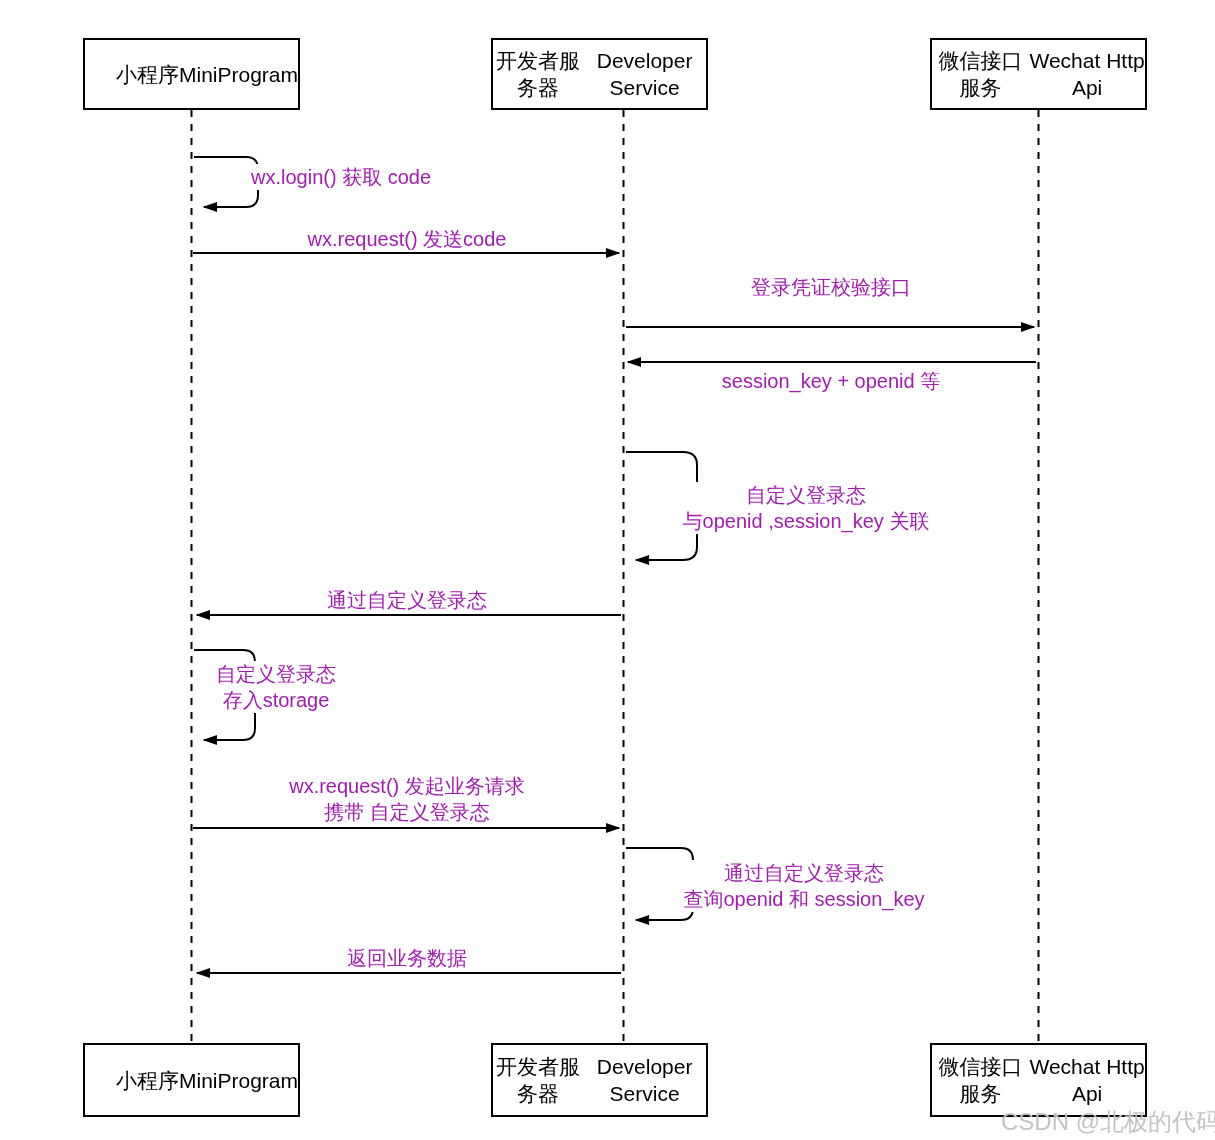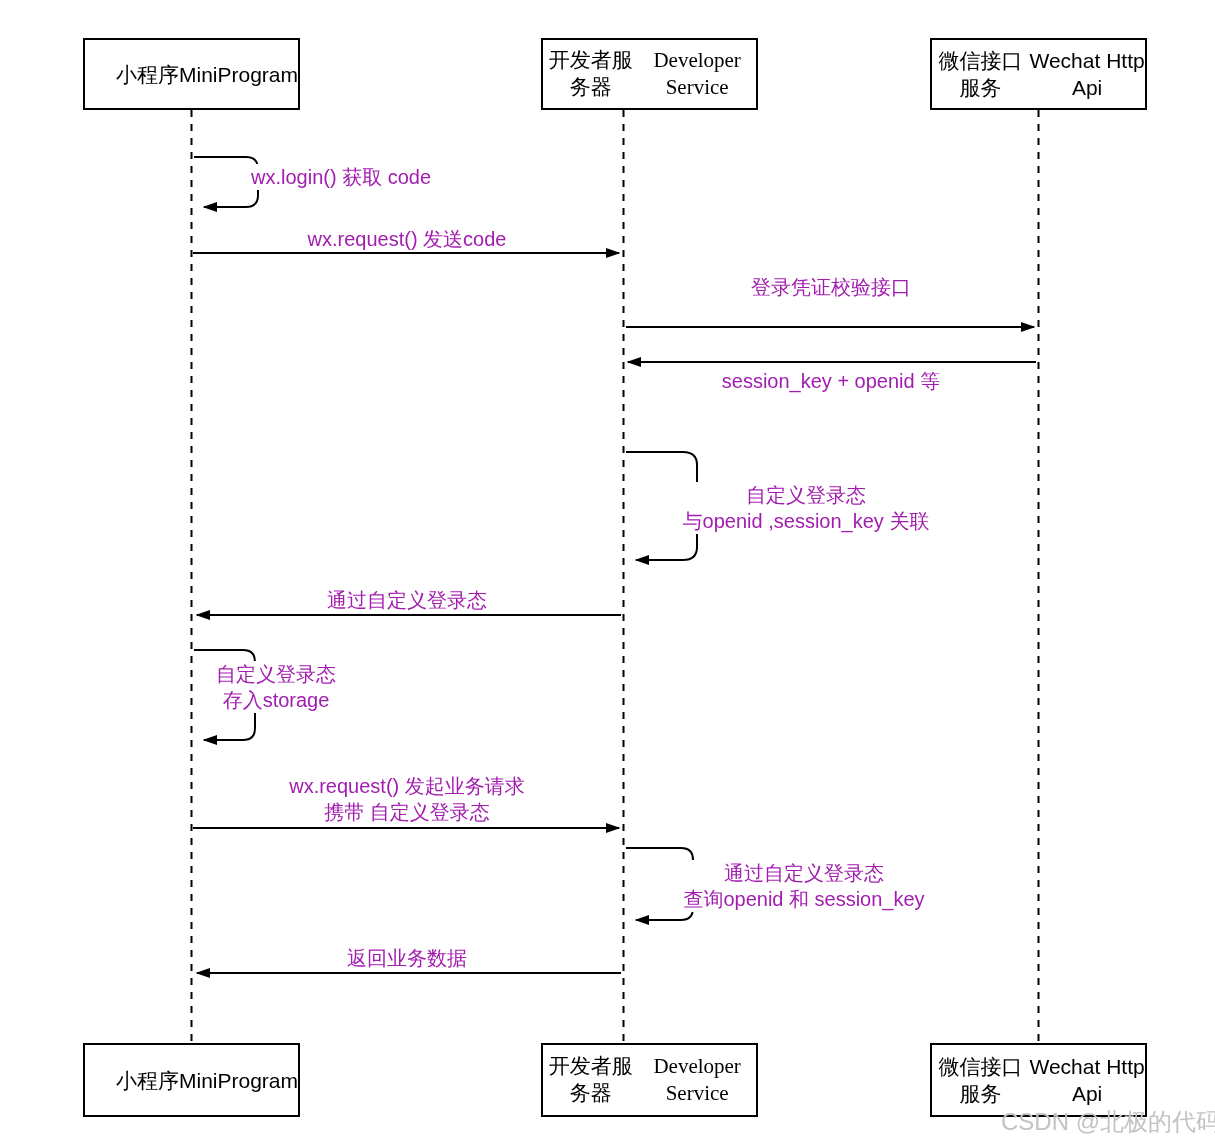--- a/index.html
+++ b/index.html
@@ -31,21 +31,21 @@
     justify-content: flex-end;
     text-align: center;
     font-size: 21px;
     line-height: 27px;
     color: #000000;
     z-index: 2;
   }
   .row-top    { top: 38px; }
   .row-bottom { top: 1043px; height: 74px; }
   .col-1 { left: 83px; }
-  .col-2 { left: 541px; font-family: Liberation Serif, serif; }
+  .col-2 { left: 491px; }
   .col-3 { left: 930px; }
 
   .msg-label {
     position: absolute;
     font-size: 20px;
     line-height: 26px;
     color: #a21caf;
     text-align: center;
     white-space: nowrap;
     z-index: 3;

